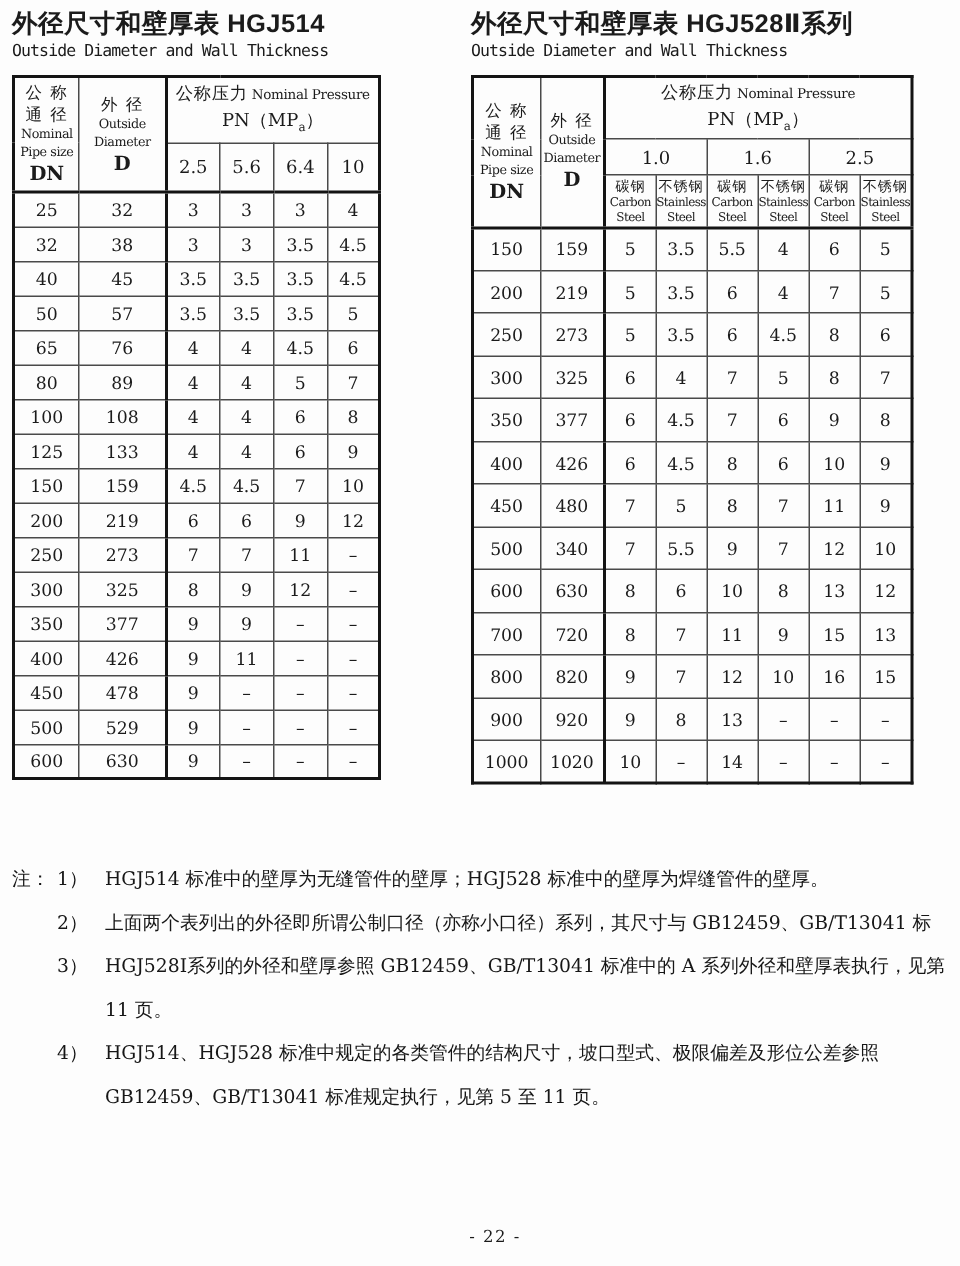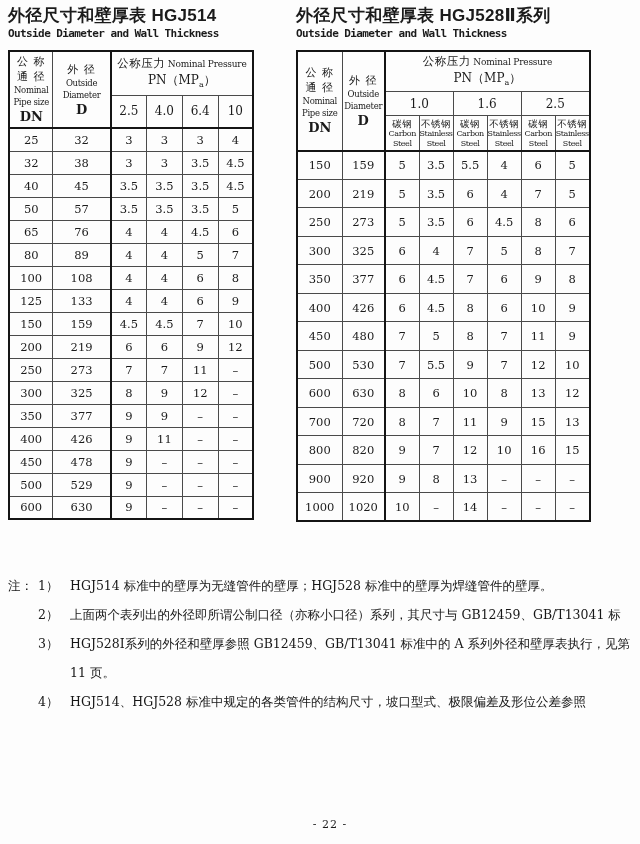--- a/index.html
+++ b/index.html
@@ -2,28 +2,28 @@
 <html><head>
 <meta charset="utf-8">
 <style>
   html,body{margin:0;padding:0;background:#e8e8e8;}
   .page{
     width:640px;height:844px;background:#fdfdfd;position:relative;
     font-family:"DejaVu Serif","Liberation Serif",serif;color:#1b1b1b;
     overflow:hidden;margin:0 auto;
   }
   .tables-row{display:flex;align-items:flex-start;padding:6px 0 0 8px;}
-  .block-left{width:246px;margin-right:13px;}
+  .block-left{width:246px;margin-right:31px;}
   .block-right{width:300px;padding-left:29px;}
   .cn-title{
     margin:0;font-size:17px;line-height:20px;font-weight:700;
     font-family:"Liberation Sans","DejaVu Sans",sans-serif;letter-spacing:.3px;white-space:nowrap;
   }
   .en-subtitle{
-    margin:0 0 9px 0;font-size:11px;line-height:15px;font-weight:700;
+    margin:0 0 9px 0;font-size:11px;line-height:15px;font-weight:400;
     font-family:"DejaVu Sans Mono","Liberation Mono",monospace;letter-spacing:-.6px;white-space:nowrap;
   }
   table{border-collapse:collapse;table-layout:fixed;border:2.4px solid #141414;}
   td{border:1px solid #4a4a4a;text-align:center;vertical-align:middle;padding:0;overflow:hidden;}
   td.b-lt{border-left:2.4px solid #141414;}
   td.b-bt{border-bottom:2.4px solid #141414;}
   
   .hl-cn{font-size:11px;line-height:15px;letter-spacing:1px;}
   .hl-en{font-size:8.5px;line-height:12px;letter-spacing:-.3px;}
   .hl-big{font-size:13px;line-height:17px;font-weight:700;}
@@ -88,21 +88,21 @@
                 <div class="hl-en">Diameter</div>
                 <div class="hl-big">D</div>
               </td>
               <td class="b-lt" colspan="4">
                 <div class="pn-line1"><span class="pn-cn">公称压力</span><span class="pn-en"> Nominal Pressure</span></div>
                 <div class="pn-line2"><span>PN（MP</span><sub>a</sub><span>）</span></div>
               </td>
             </tr>
             <tr class="hrow2">
               <td class="pn-col b-bt b-lt">2.5</td>
-              <td class="pn-col b-bt">4.0</td>
+              <td class="pn-col b-bt">5.6</td>
               <td class="pn-col b-bt">6.4</td>
               <td class="pn-col b-bt">10</td>
             </tr>
           </thead>
           <tbody>
             <tr>
               <td>25</td>
               <td>32</td>
               <td class="b-lt">3</td>
               <td>3</td>
@@ -378,21 +378,21 @@
               <td>480</td>
               <td class="b-lt">7</td>
               <td>5</td>
               <td>8</td>
               <td>7</td>
               <td>11</td>
               <td>9</td>
             </tr>
             <tr>
               <td>500</td>
-              <td>530</td>
+              <td>340</td>
               <td class="b-lt">7</td>
               <td>5.5</td>
               <td>9</td>
               <td>7</td>
               <td>12</td>
               <td>10</td>
             </tr>
             <tr>
               <td>600</td>
               <td>630</td>
@@ -469,18 +469,19 @@
         <div class="n-body">
           <div class="n-line">HGJ528Ⅰ系列的外径和壁厚参照 GB12459、GB/T13041 标准中的 A 系列外径和壁厚表执行，见第</div>
           <div class="n-line">11 页。</div>
         </div>
       </div>
       <div class="note-item">
         <div class="n-pre"></div>
         <div class="n-num">4）</div>
         <div class="n-body">
           <div class="n-line">HGJ514、HGJ528 标准中规定的各类管件的结构尺寸，坡口型式、极限偏差及形位公差参照</div>
+          <div class="n-line">GB12459、GB/T13041 标准规定执行，见第 5 至 11 页。</div>
         </div>
       </div>
     </div>
 
   <div class="page-number">- 22 -</div>
 </div>
 
 </body></html>

